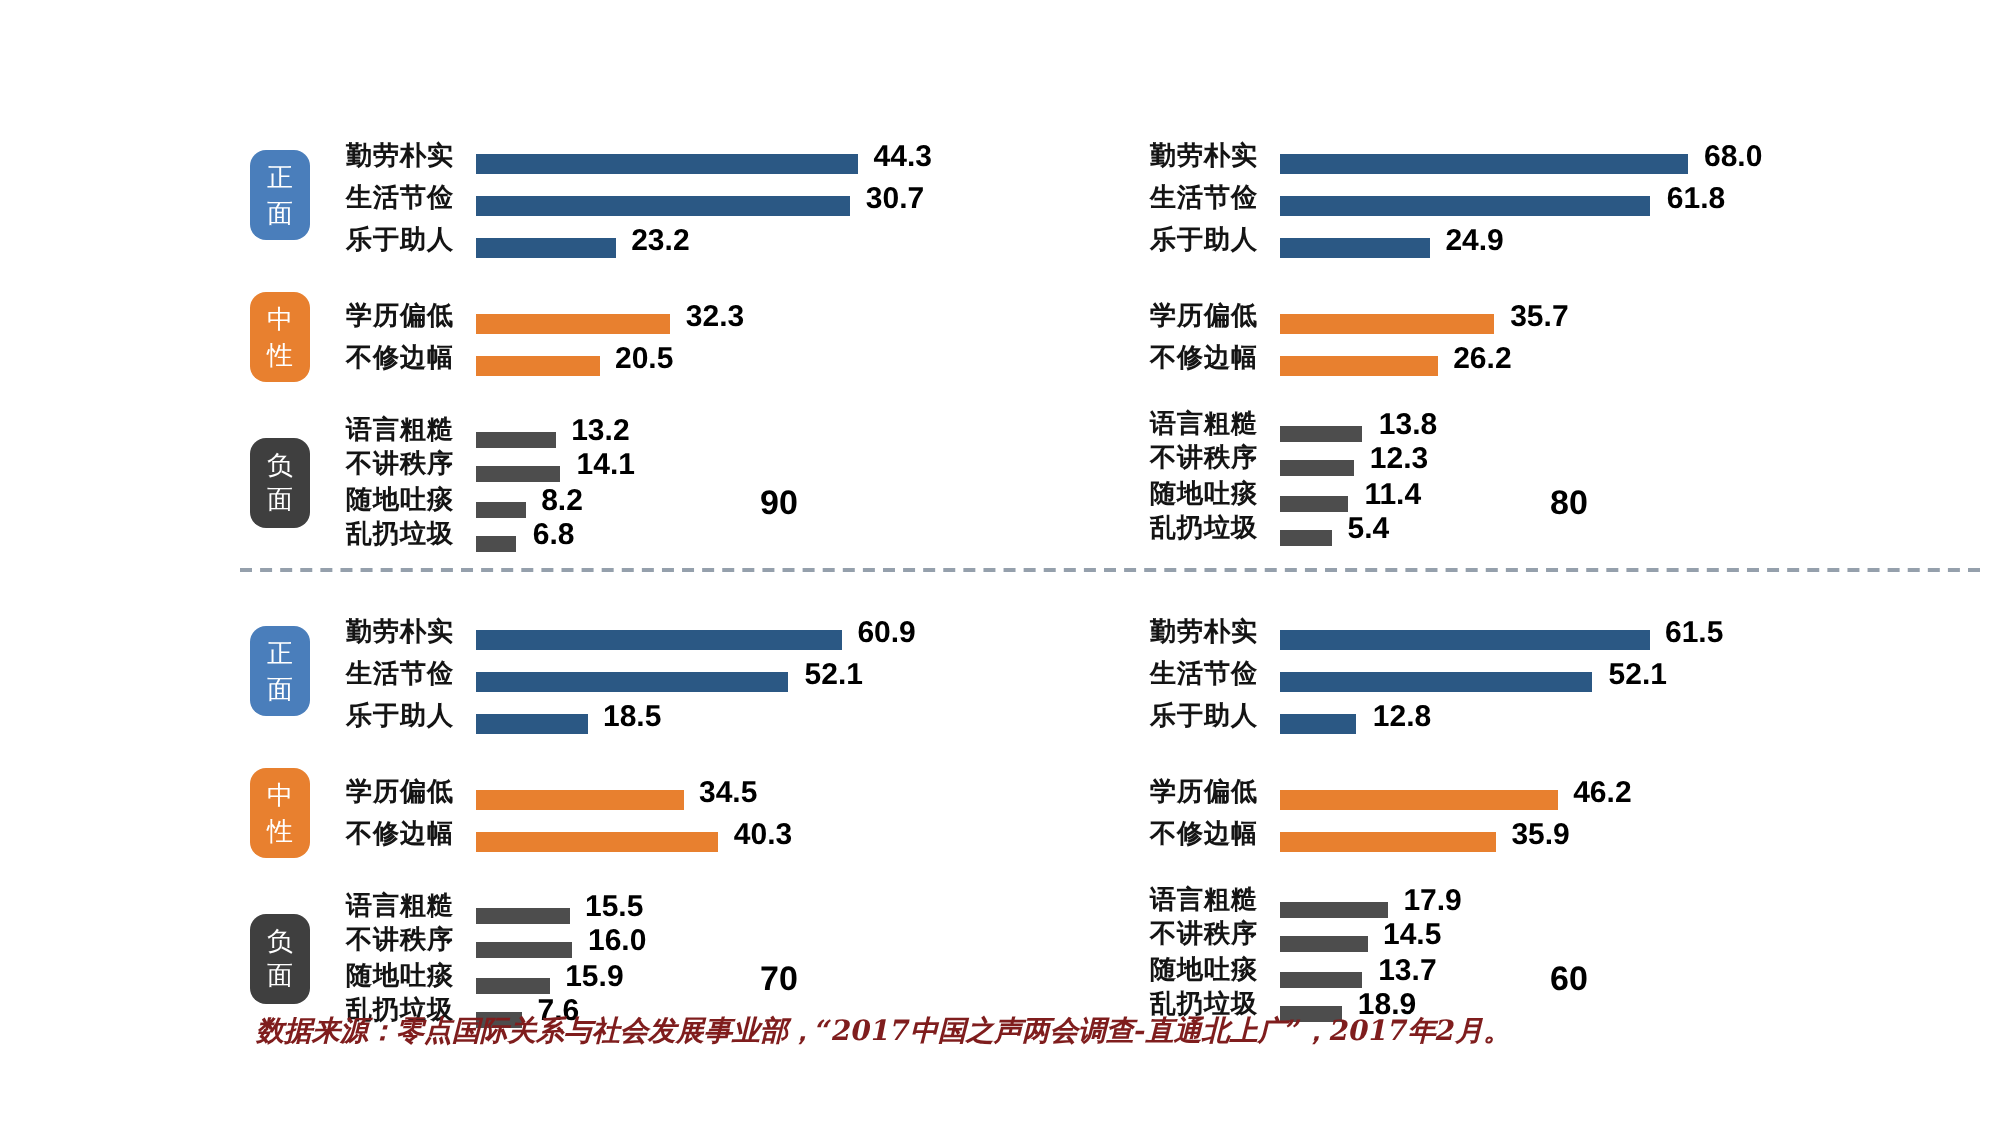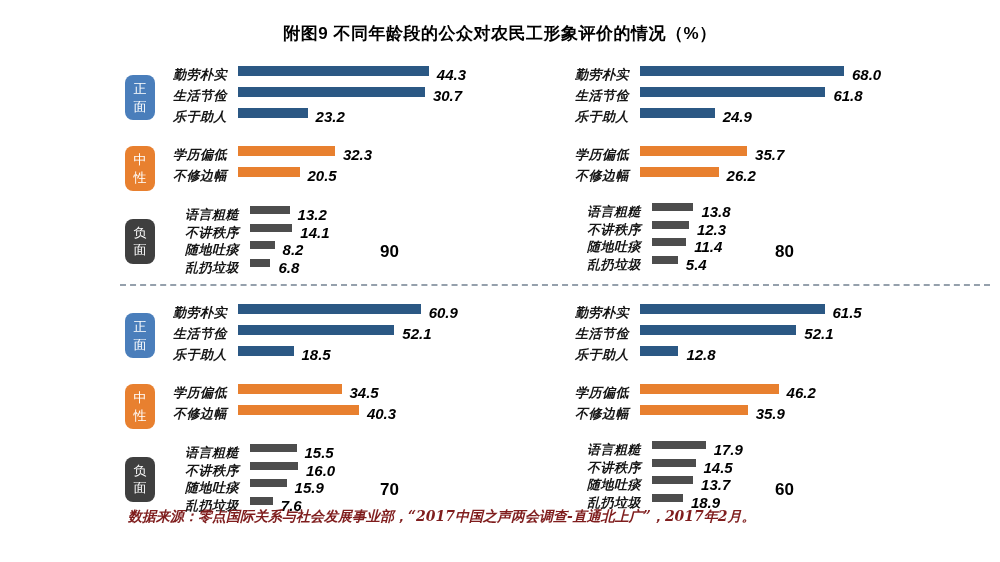--- a/index.html
+++ b/index.html
@@ -11,38 +11,37 @@
   .panel{position:relative;padding-top:8px;}
   .panel--right{padding-left:15px;}
   .section{display:flex;}
   .section--positive{margin-bottom:17px;}
   .section--neutral{margin-bottom:15px;}
   .section--negative{margin-bottom:0;}
   .badge{width:30px;align-self:center;margin-right:18px;border-radius:8px;
          color:#fff;font-size:13px;text-align:center;padding:5px 0;line-height:1.35;flex-shrink:0;}
   .badge span{display:block;}
   .rows{flex:1;}
-  .row{display:flex;align-items:flex-start;height:21px;font-style:italic;}
-  .row--neg{height:17.5px;margin-left:12px;}
+  .row{display:flex;align-items:flex-end;height:21px;}
+  .row--neg{height:17.5px;}
   .row-label{width:65px;flex-shrink:0;font-size:13px;font-weight:bold;color:#141414;letter-spacing:.5px;}
   .bar{height:10px;flex-shrink:0;}
   .row--neg .bar{height:8px;}
   .value{margin-left:8px;font-size:15px;font-weight:bold;color:#000;white-space:nowrap;}
   .cohort{position:absolute;bottom:14px;font-size:17px;font-weight:bold;}
   .panel--left .cohort{left:255px;}
   .panel--right .cohort{left:215px;}
   .separator{position:absolute;left:120px;right:10px;top:284px;border-top:2px dashed #95A0AC;height:0;}
   .footnotes{position:absolute;left:128px;top:506px;font-family:"DejaVu Serif",serif;
              font-style:italic;font-weight:bold;font-size:14px;line-height:1.55;color:#7f1d1d;}
 </style>
 </head>
 <body>
 
 <div class="page">
-  <div class="title">附图9 不同年龄段的公众对农民工形象评价的情况（%）</div>
 
   <div class="grid">
       <div class="panel panel--left">
         <div class="section section--positive">
           <div class="badge" style="background: rgb(74, 126, 187);">
             <span>正</span>
             <span>面</span>
           </div>
           <div class="rows">
             <div class="row">

